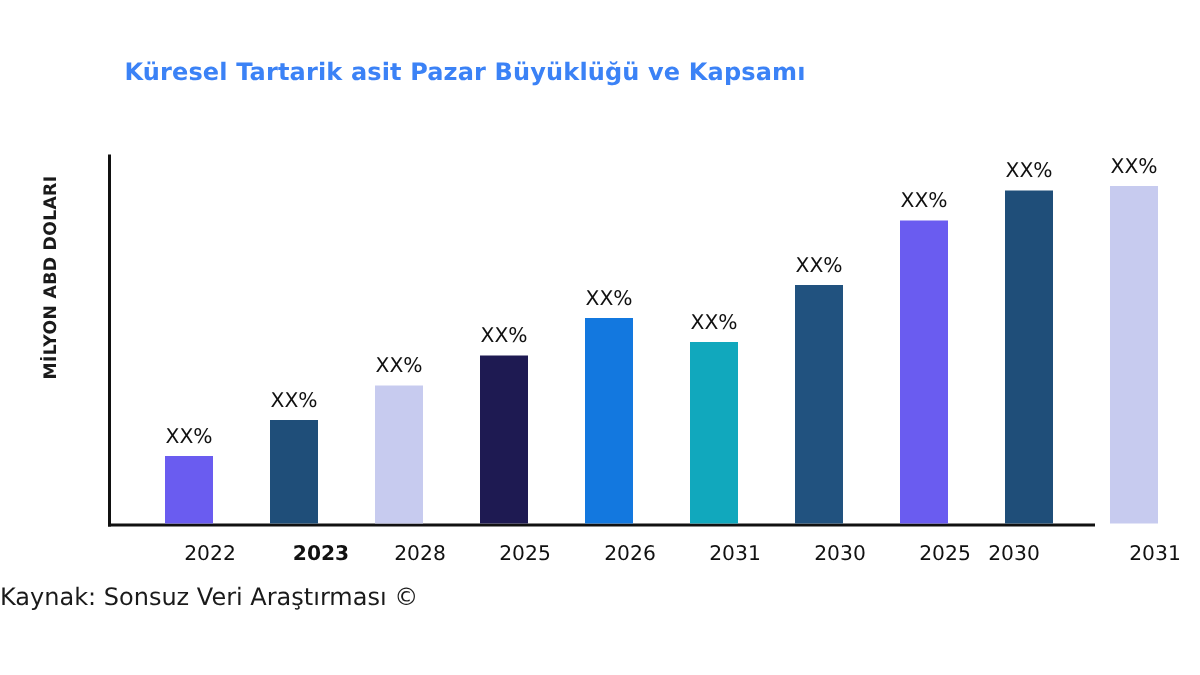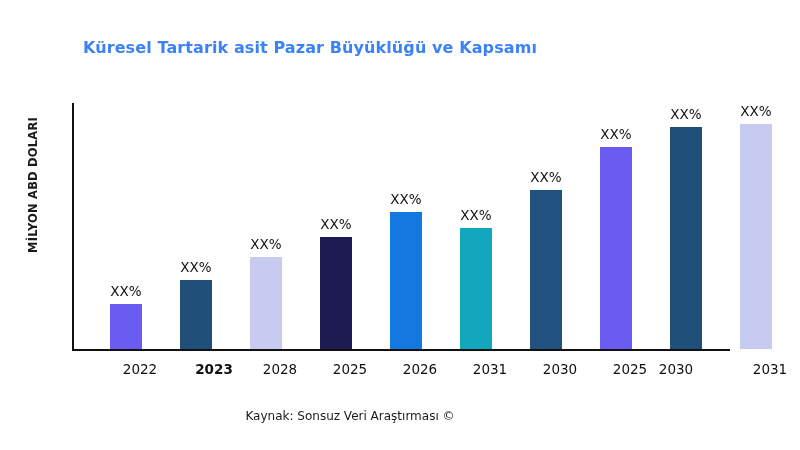--- a/index.html
+++ b/index.html
@@ -104,25 +104,23 @@
     font-size: 13.5px;
     color: #111111;
     white-space: nowrap;
     margin-left: 14px;
   }
   #source-caption {
     position: absolute;
     left: 0;
     top: 388px;
     width: 700px;
-    text-align: center;
-    font-size: 12px;
+    font-size: 16px;
     color: #1a1a1a;
     white-space: nowrap;
-    margin-top: 21px;
   }
 </style>
 </head>
 <body>
 
 <div id="figure">
 
   <div id="chart-title">Küresel Tartarik asit Pazar Büyüklüğü ve Kapsamı</div>
 
   <div id="y-axis-label">MİLYON ABD DOLARI</div>

